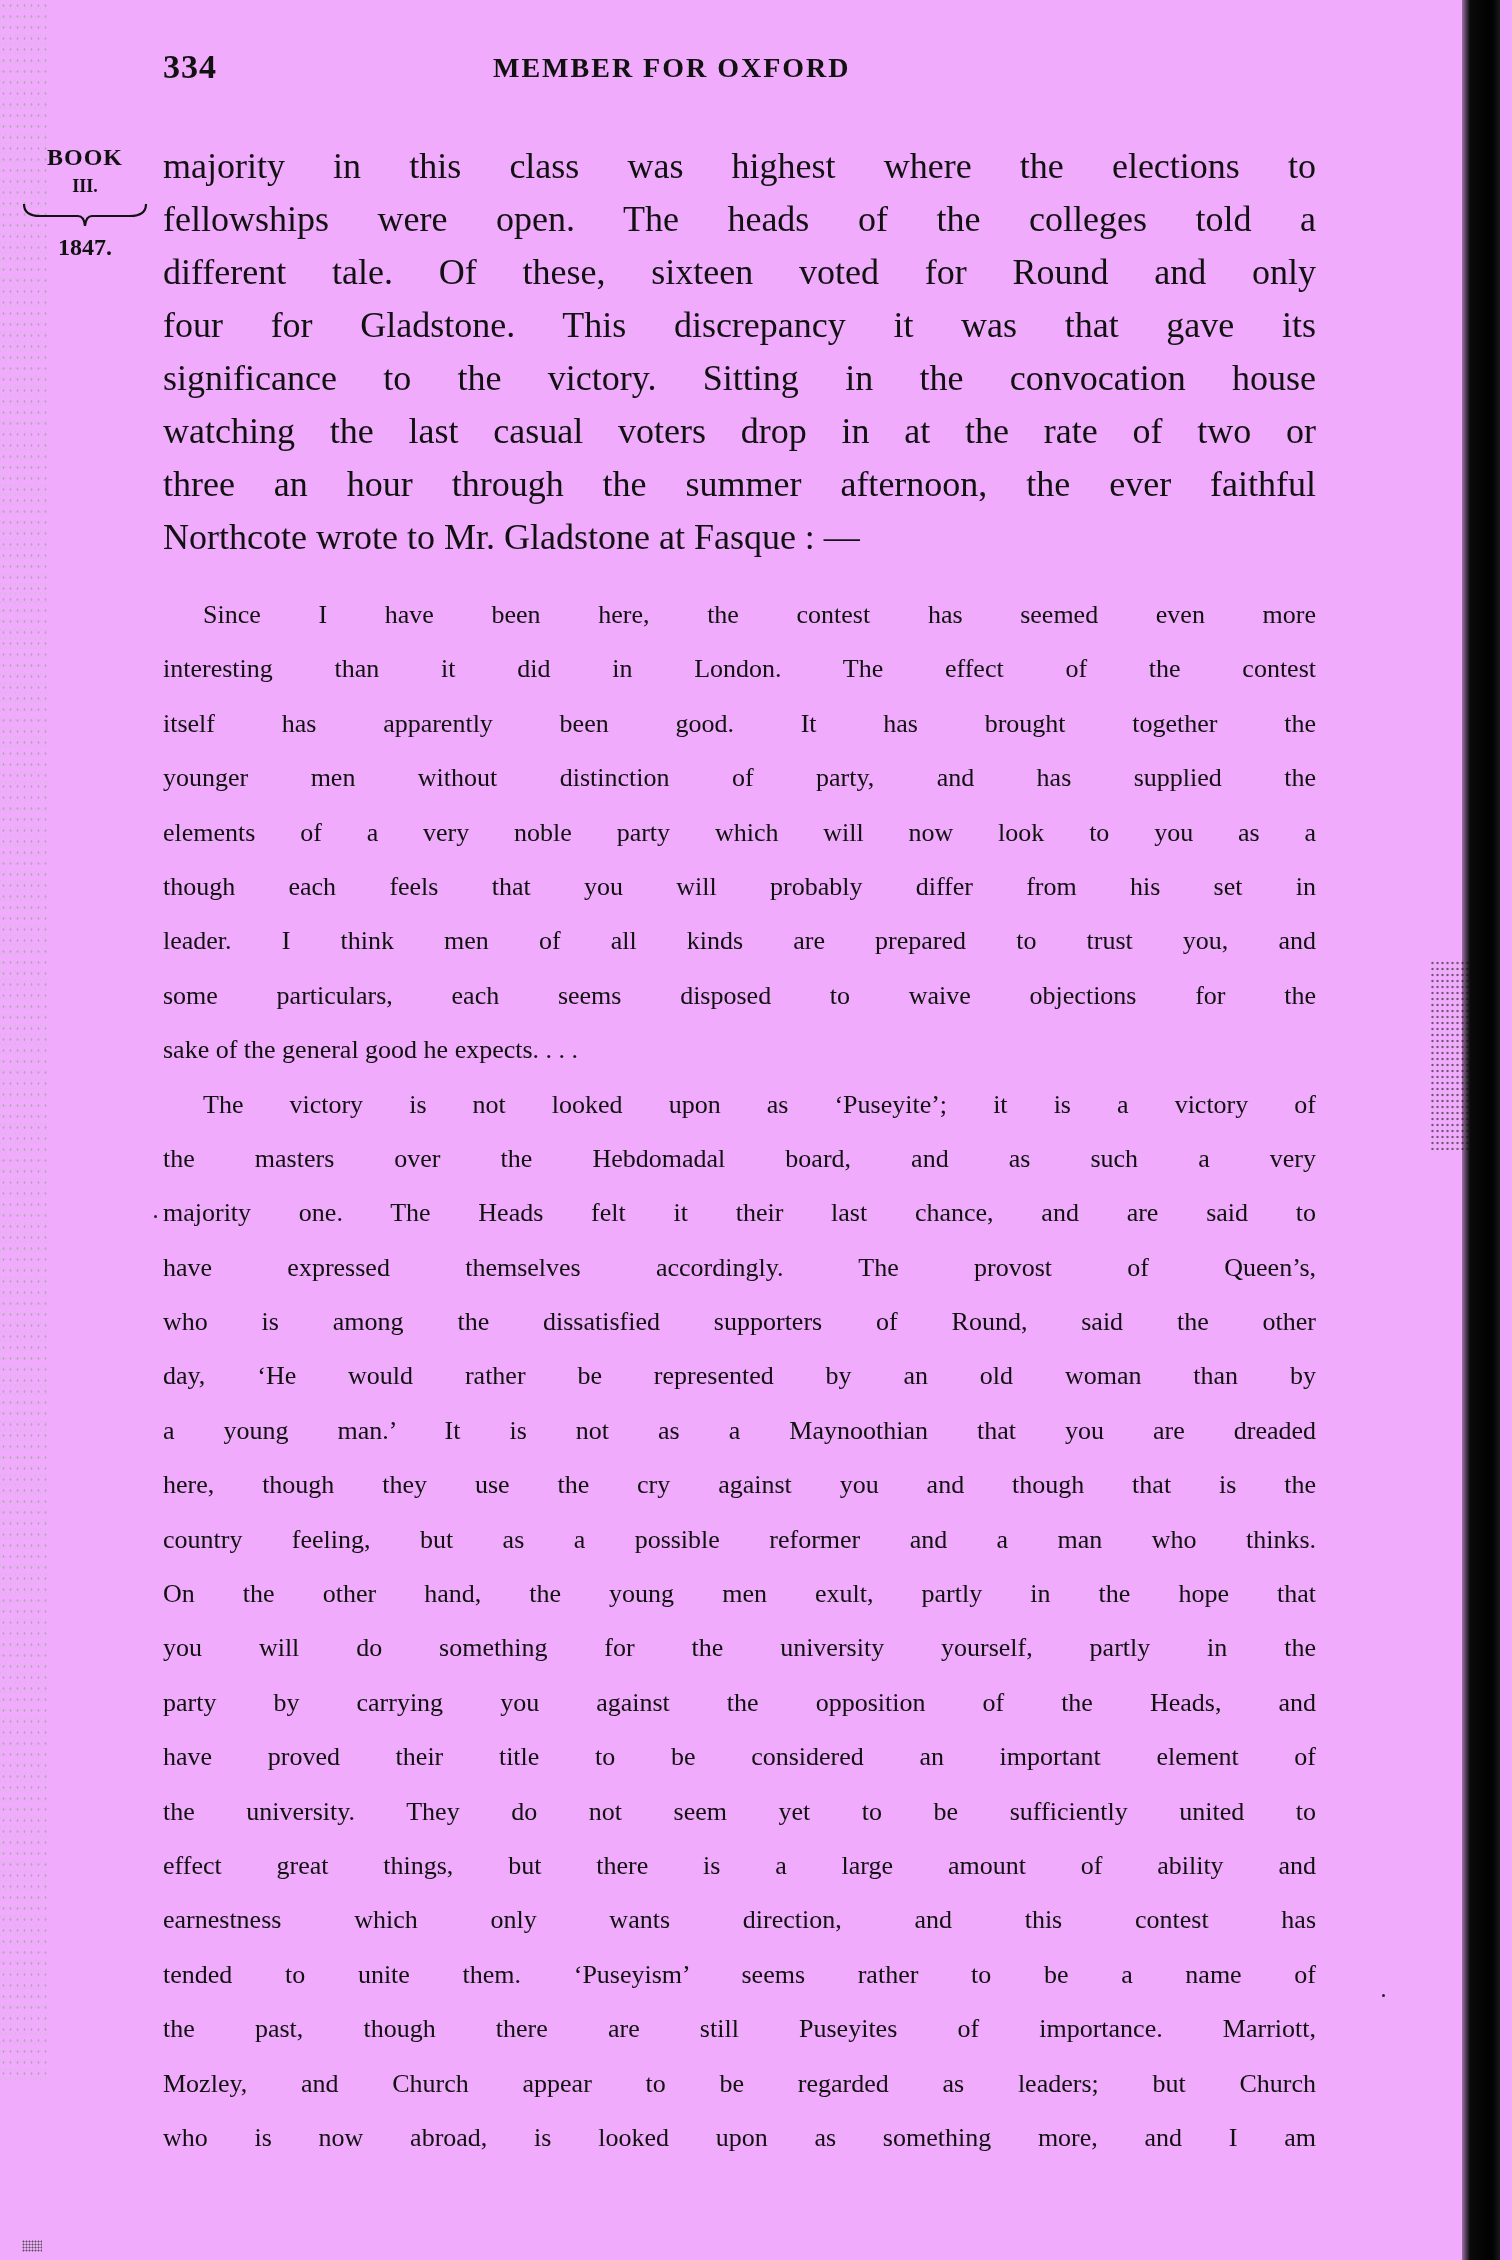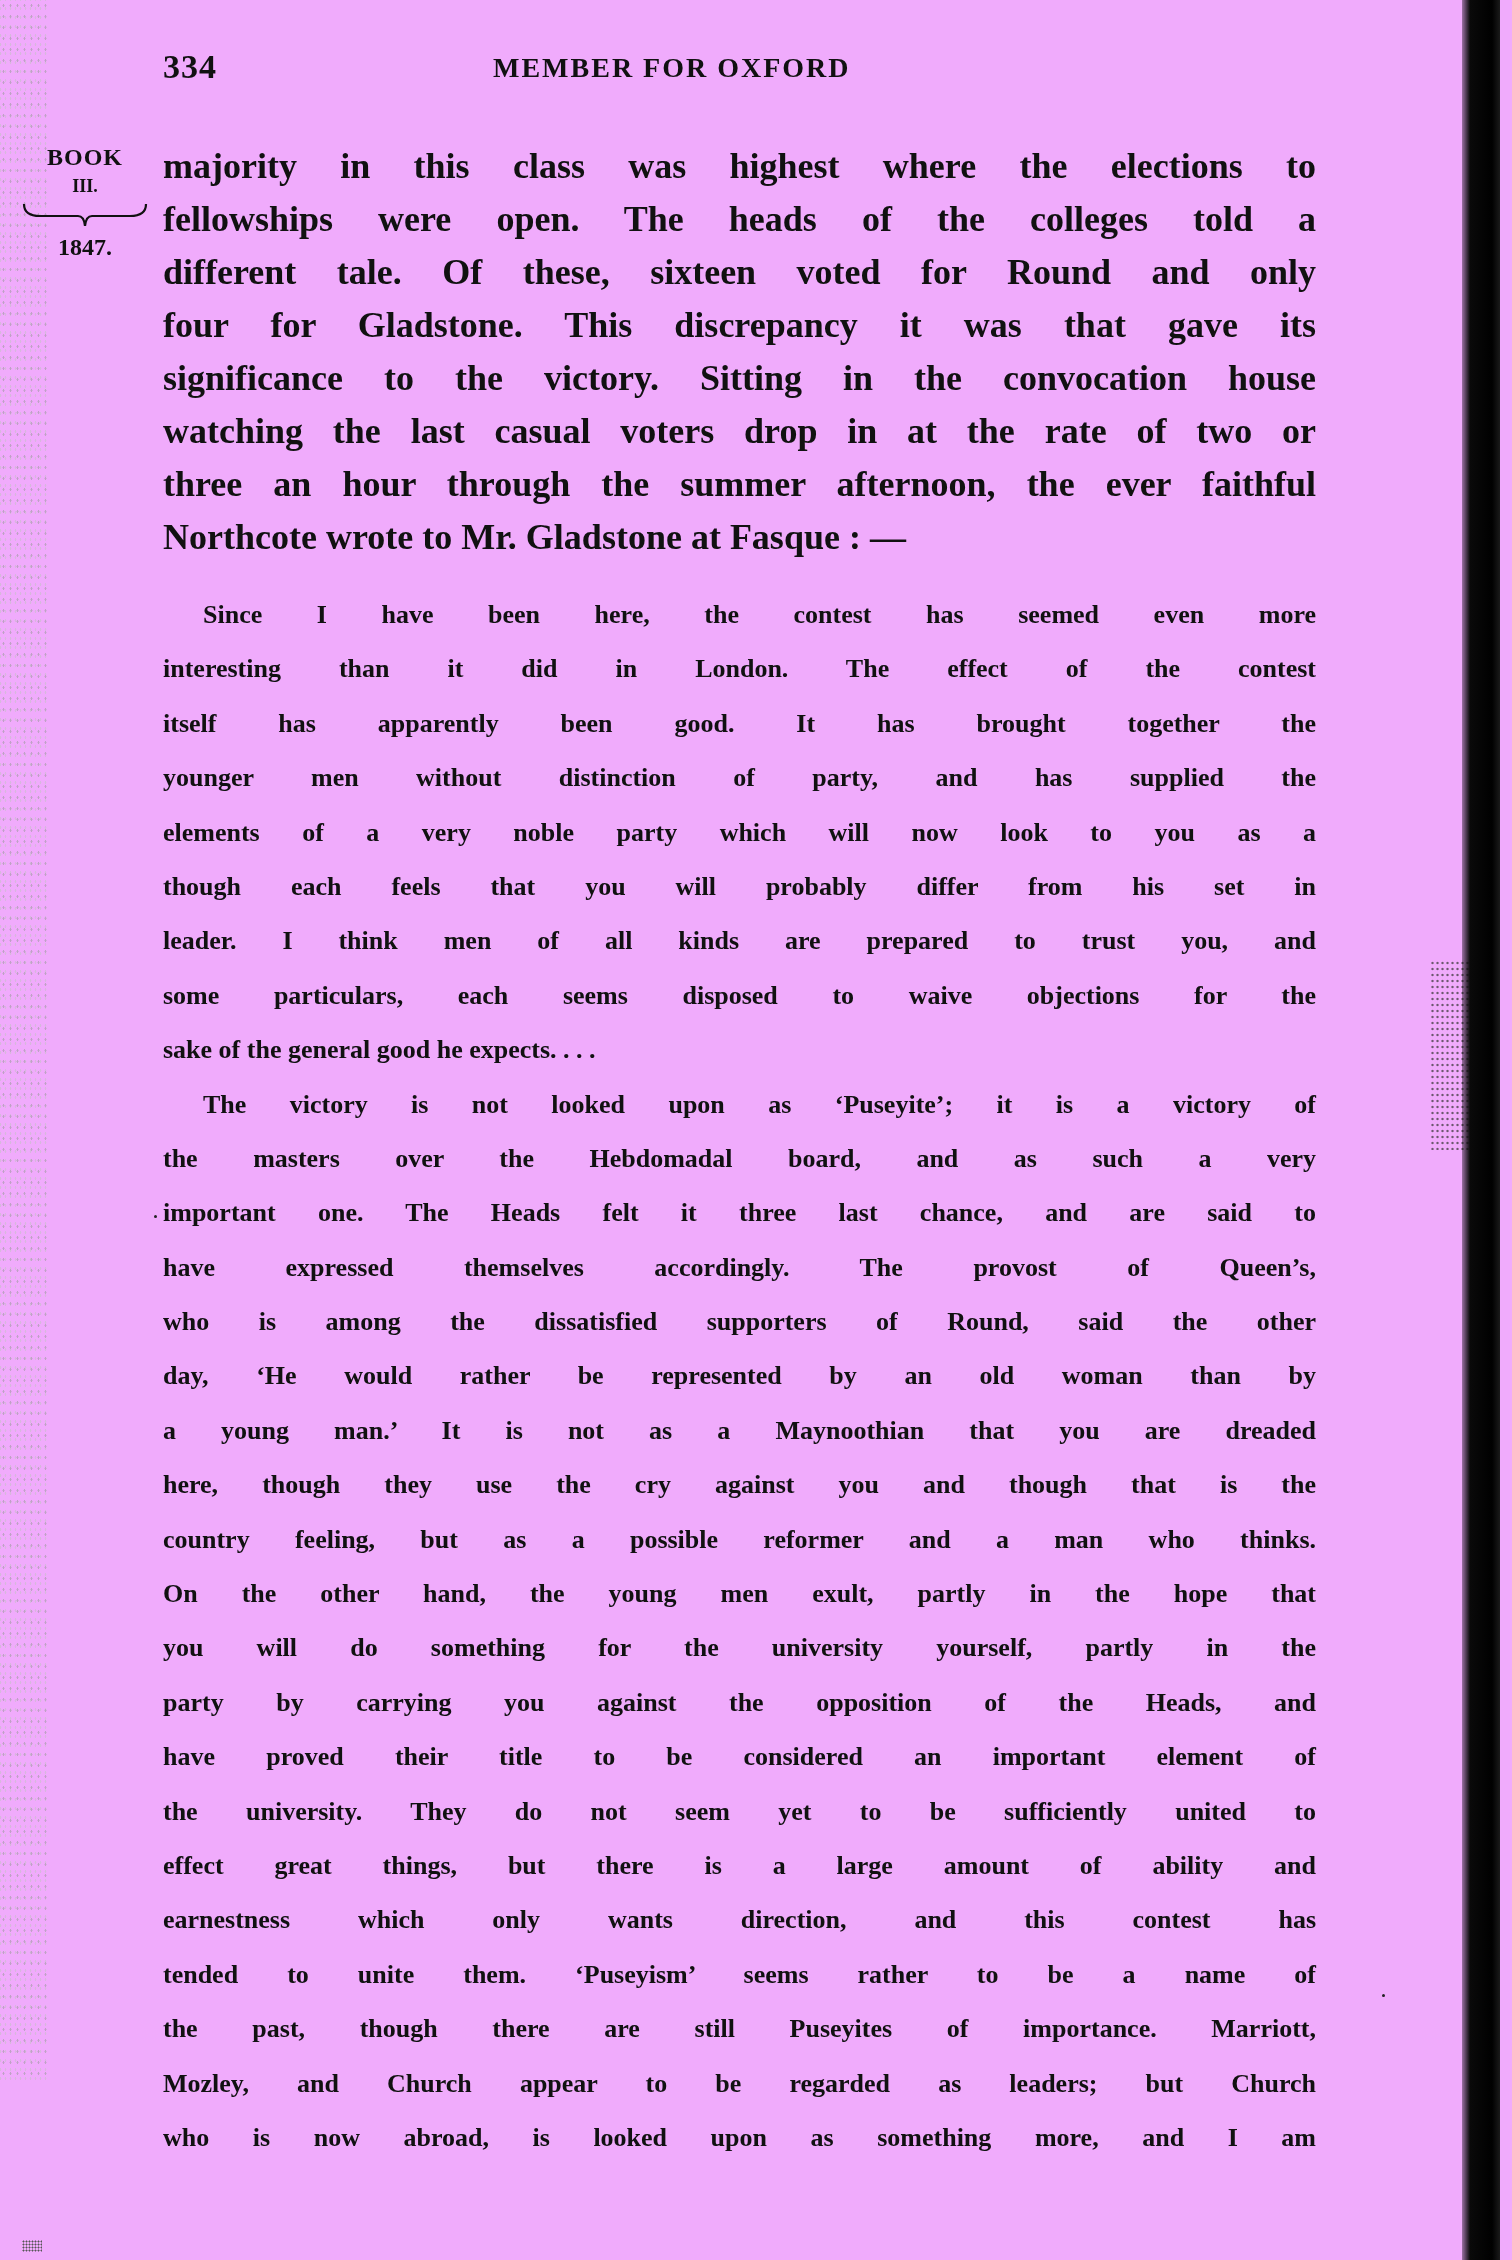--- a/index.html
+++ b/index.html
@@ -15,21 +15,21 @@
     background-image: radial-gradient(#333 0.9px, transparent 1.3px); background-size:5px 6px; opacity:0.7; }
   .header { position:absolute; top:48px; left:163px; width:1153px; height:44px; }
   .page-number { position:absolute; left:0; top:0; font-size:34px; font-weight:bold; letter-spacing:1px; }
   .running-head { position:absolute; left:330px; top:4px; font-size:28px; font-weight:bold; letter-spacing:2px;text-align:right; }
   .margin-note { position:absolute; left:10px; top:142px; width:150px; text-align:center; font-weight:bold; }
   .margin-note .book { font-size:24px; line-height:30px; letter-spacing:1px; }
   .margin-note .num { font-size:18px; line-height:28px; }
   .margin-note .brace { display:block; margin:2px auto 0; }
   .margin-note .year { font-size:24px; line-height:30px; margin-top:4px; }
   .text-block { position:absolute; left:163px; width:1153px; font-size:36px; text-align:justify; }
-  .line { display:block; height:53px; line-height:53px; text-align:justify; text-align-last:justify; white-space:nowrap; overflow:visible;font-weight:bold; }
+  .line { display:block; height:53px; line-height:53px; text-align:justify; text-align-last:justify; white-space:nowrap; overflow:visible; }
   .line.last { text-align-last:left; }
   .main { top:140px; }
   .quote { top:588px; font-size:26px; }
   .quote .line { height:54.4px; line-height:54.4px; }
   .indent { padding-left:40px; }
   .stray-dot { position:absolute; width:3px; height:3px; background:#222; border-radius:50%; }
   .corner-mark { position:absolute; left:22px; top:2240px; width:20px; height:12px;
     background-image: radial-gradient(#555 0.8px, transparent 1.2px); background-size:3px 3px; }
 </style>
 </head>
@@ -73,21 +73,21 @@
       <span class="line">younger men without distinction of party, and has supplied the</span>
       <span class="line">elements of a very noble party which will now look to you as a</span>
       <span class="line">though each feels that you will probably differ from his set in</span>
       <span class="line">leader. I think men of all kinds are prepared to trust you, and</span>
       <span class="line">some particulars, each seems disposed to waive objections for the</span>
       <span class="line last">sake of the general good he expects. . . .</span>
     </div>
     <div>
       <span class="line indent">The victory is not looked upon as ‘Puseyite’; it is a victory of</span>
       <span class="line">the masters over the Hebdomadal board, and as such a very</span>
-      <span class="line">important one. The Heads felt it three last chance, and are said to</span>
+      <span class="line">majority one. The Heads felt it their last chance, and are said to</span>
       <span class="line">have expressed themselves accordingly. The provost of Queen’s,</span>
       <span class="line">who is among the dissatisfied supporters of Round, said the other</span>
       <span class="line">day, ‘He would rather be represented by an old woman than by</span>
       <span class="line">a young man.’ It is not as a Maynoothian that you are dreaded</span>
       <span class="line">here, though they use the cry against you and though that is the</span>
       <span class="line">country feeling, but as a possible reformer and a man who thinks.</span>
       <span class="line">On the other hand, the young men exult, partly in the hope that</span>
       <span class="line">you will do something for the university yourself, partly in the</span>
       <span class="line">party by carrying you against the opposition of the Heads, and</span>
       <span class="line">have proved their title to be considered an important element of</span>

